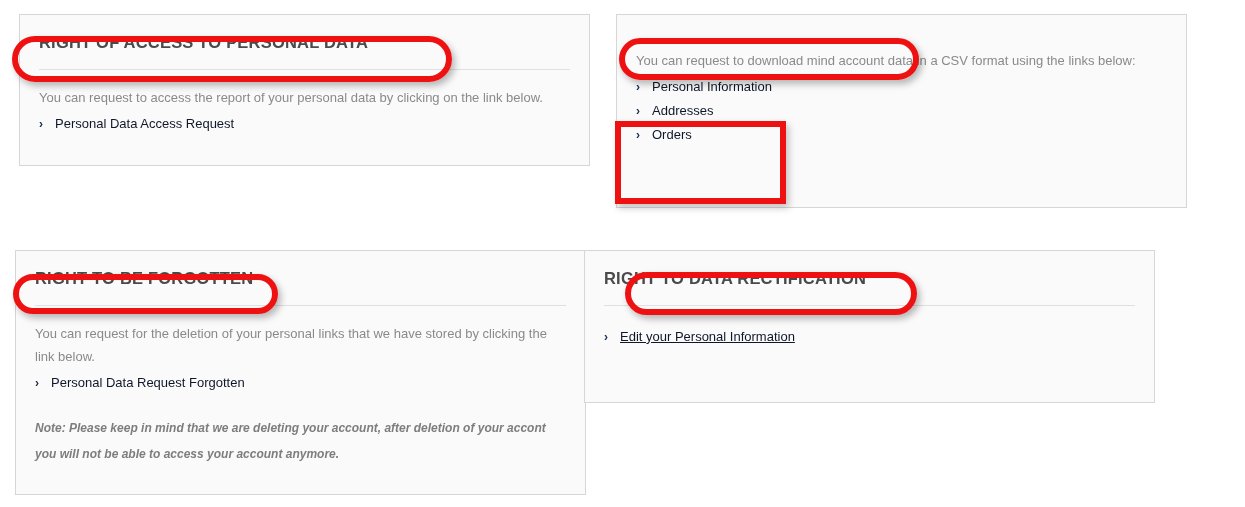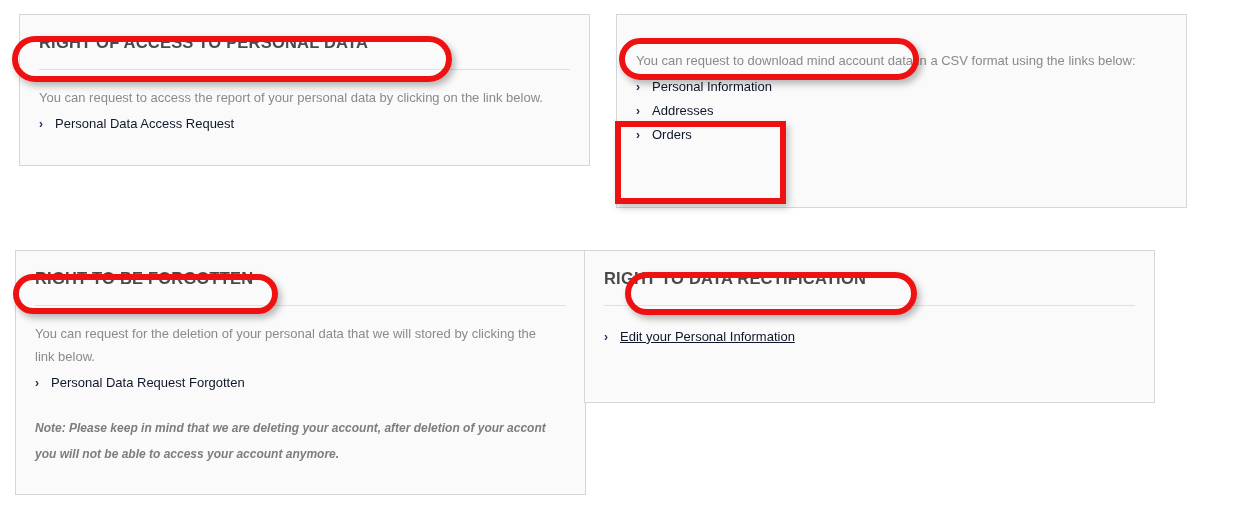--- a/index.html
+++ b/index.html
@@ -148,21 +148,21 @@
         </li>
       </ul>
     </div>
   </div>
 </section>
 
 <section class="panel" id="panel-forgotten">
   <div class="panel-inner">
     <h2 class="panel-title">RIGHT TO BE FORGOTTEN</h2>
     <div class="panel-body">
-      <p class="panel-text">You can request for the deletion of your personal data that we will stored by clicking the link below.</p>
+      <p class="panel-text">You can request for the deletion of your personal links that we have stored by clicking the link below.</p>
       <ul class="link-list">
         <li>
           <span class="chev">›</span>
           <a href="#">Personal Data Request Forgotten</a>
         </li>
       </ul>
       <p class="note">Note: Please keep in mind that we are deleting your account, after deletion of your accont you will not be able to access your account anymore.</p>
     </div>
   </div>
 </section>

